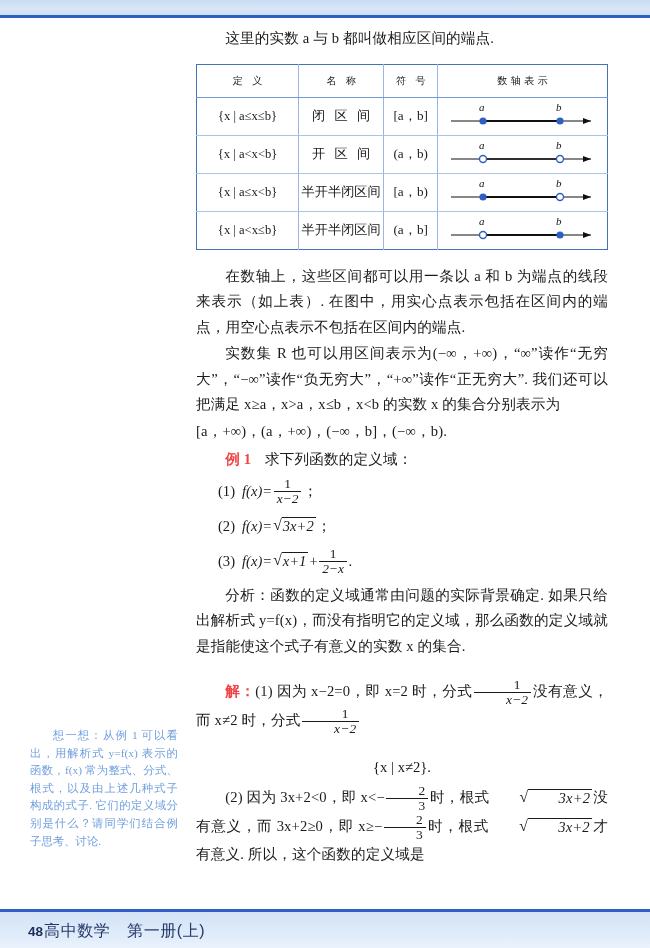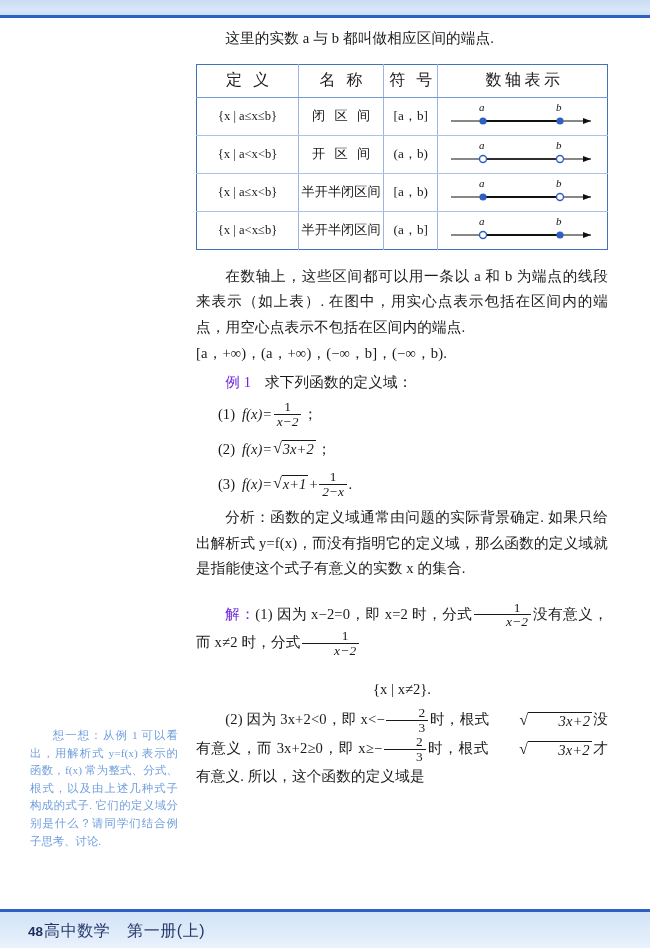--- a/index.html
+++ b/index.html
@@ -77,21 +77,21 @@
   p.body {
     margin: 0 0 1px 0;
     font-size: 14.6px;
     line-height: 25.5px;
     text-align: justify;
     text-justify: inter-ideograph;
     letter-spacing: 0.15px;
   }
   p.indent { text-indent: 2em; }
   .mi { font-style: italic; font-family: "Liberation Serif", serif; }
-  .blue-label { color: #6d28d9; font-weight: normal; }
+  .blue-label { color: #ef4444; font-weight: bold; }
 
   
   .tbl-wrap {
     margin: 12px 0 0 0;
     width: 412px;
   }
   table.interval {
     border-collapse: collapse;
     width: 412px;
     border: 1.5px solid #4472b8;
@@ -102,21 +102,21 @@
     border-bottom: 1px solid #a9c4e6;
     padding: 0;
     text-align: center;
     vertical-align: middle;
     font-weight: normal;
   }
   table.interval tr:last-child td { border-bottom: none; }
   table.interval td:last-child, table.interval th:last-child { border-right: none; }
   table.interval thead th {
     height: 32px;
-    font-size: 16px;
+    font-size: 10px;
     letter-spacing: 3.5px;
     text-indent: 3.5px;
     border-bottom: 1px solid #6f9ad4;
   }
   table.interval tbody td { height: 37px; }
   .col-def  { width: 103px; font-size: 12.6px; }
   .col-name { width: 86px;  font-size: 13.2px; }
   .col-name.sp { letter-spacing: 3px; text-indent: 3px; }
   .col-sym  { width: 54px;  font-size: 13.2px; }
   .col-axis { width: 169px; }
@@ -278,20 +278,23 @@
           </td>
         </tr>
       </tbody>
     </table>
   </div>
 
   <p class="body indent" style="margin-top:14px;">
     <span>在数轴上，这些区间都可以用一条以 a 和 b 为端点的线段来表示（如上表）. 在图中，用实心点表示包括在区间内的端点，用空心点表示不包括在区间内的端点.</span>
   </p>
 
+  <p class="body indent">
+    <span>实数集 R 也可以用区间表示为(−∞，+∞)，“∞”读作“无穷大”，“−∞”读作“负无穷大”，“+∞”读作“正无穷大”. 我们还可以把满足 x≥a，x&gt;a，x≤b，x&lt;b 的实数 x 的集合分别表示为</span>
+  </p>
   <p class="body">
     <span>[a，+∞)，(a，+∞)，(−∞，b]，(−∞，b).</span>
   </p>
 
   <p class="body" style="text-indent:2em; margin-top:3px;">
     <span class="blue-label">例 1</span>
     <span style="margin-left:10px;">求下列函数的定义域：</span>
   </p>
 
   <div class="eq-list">

